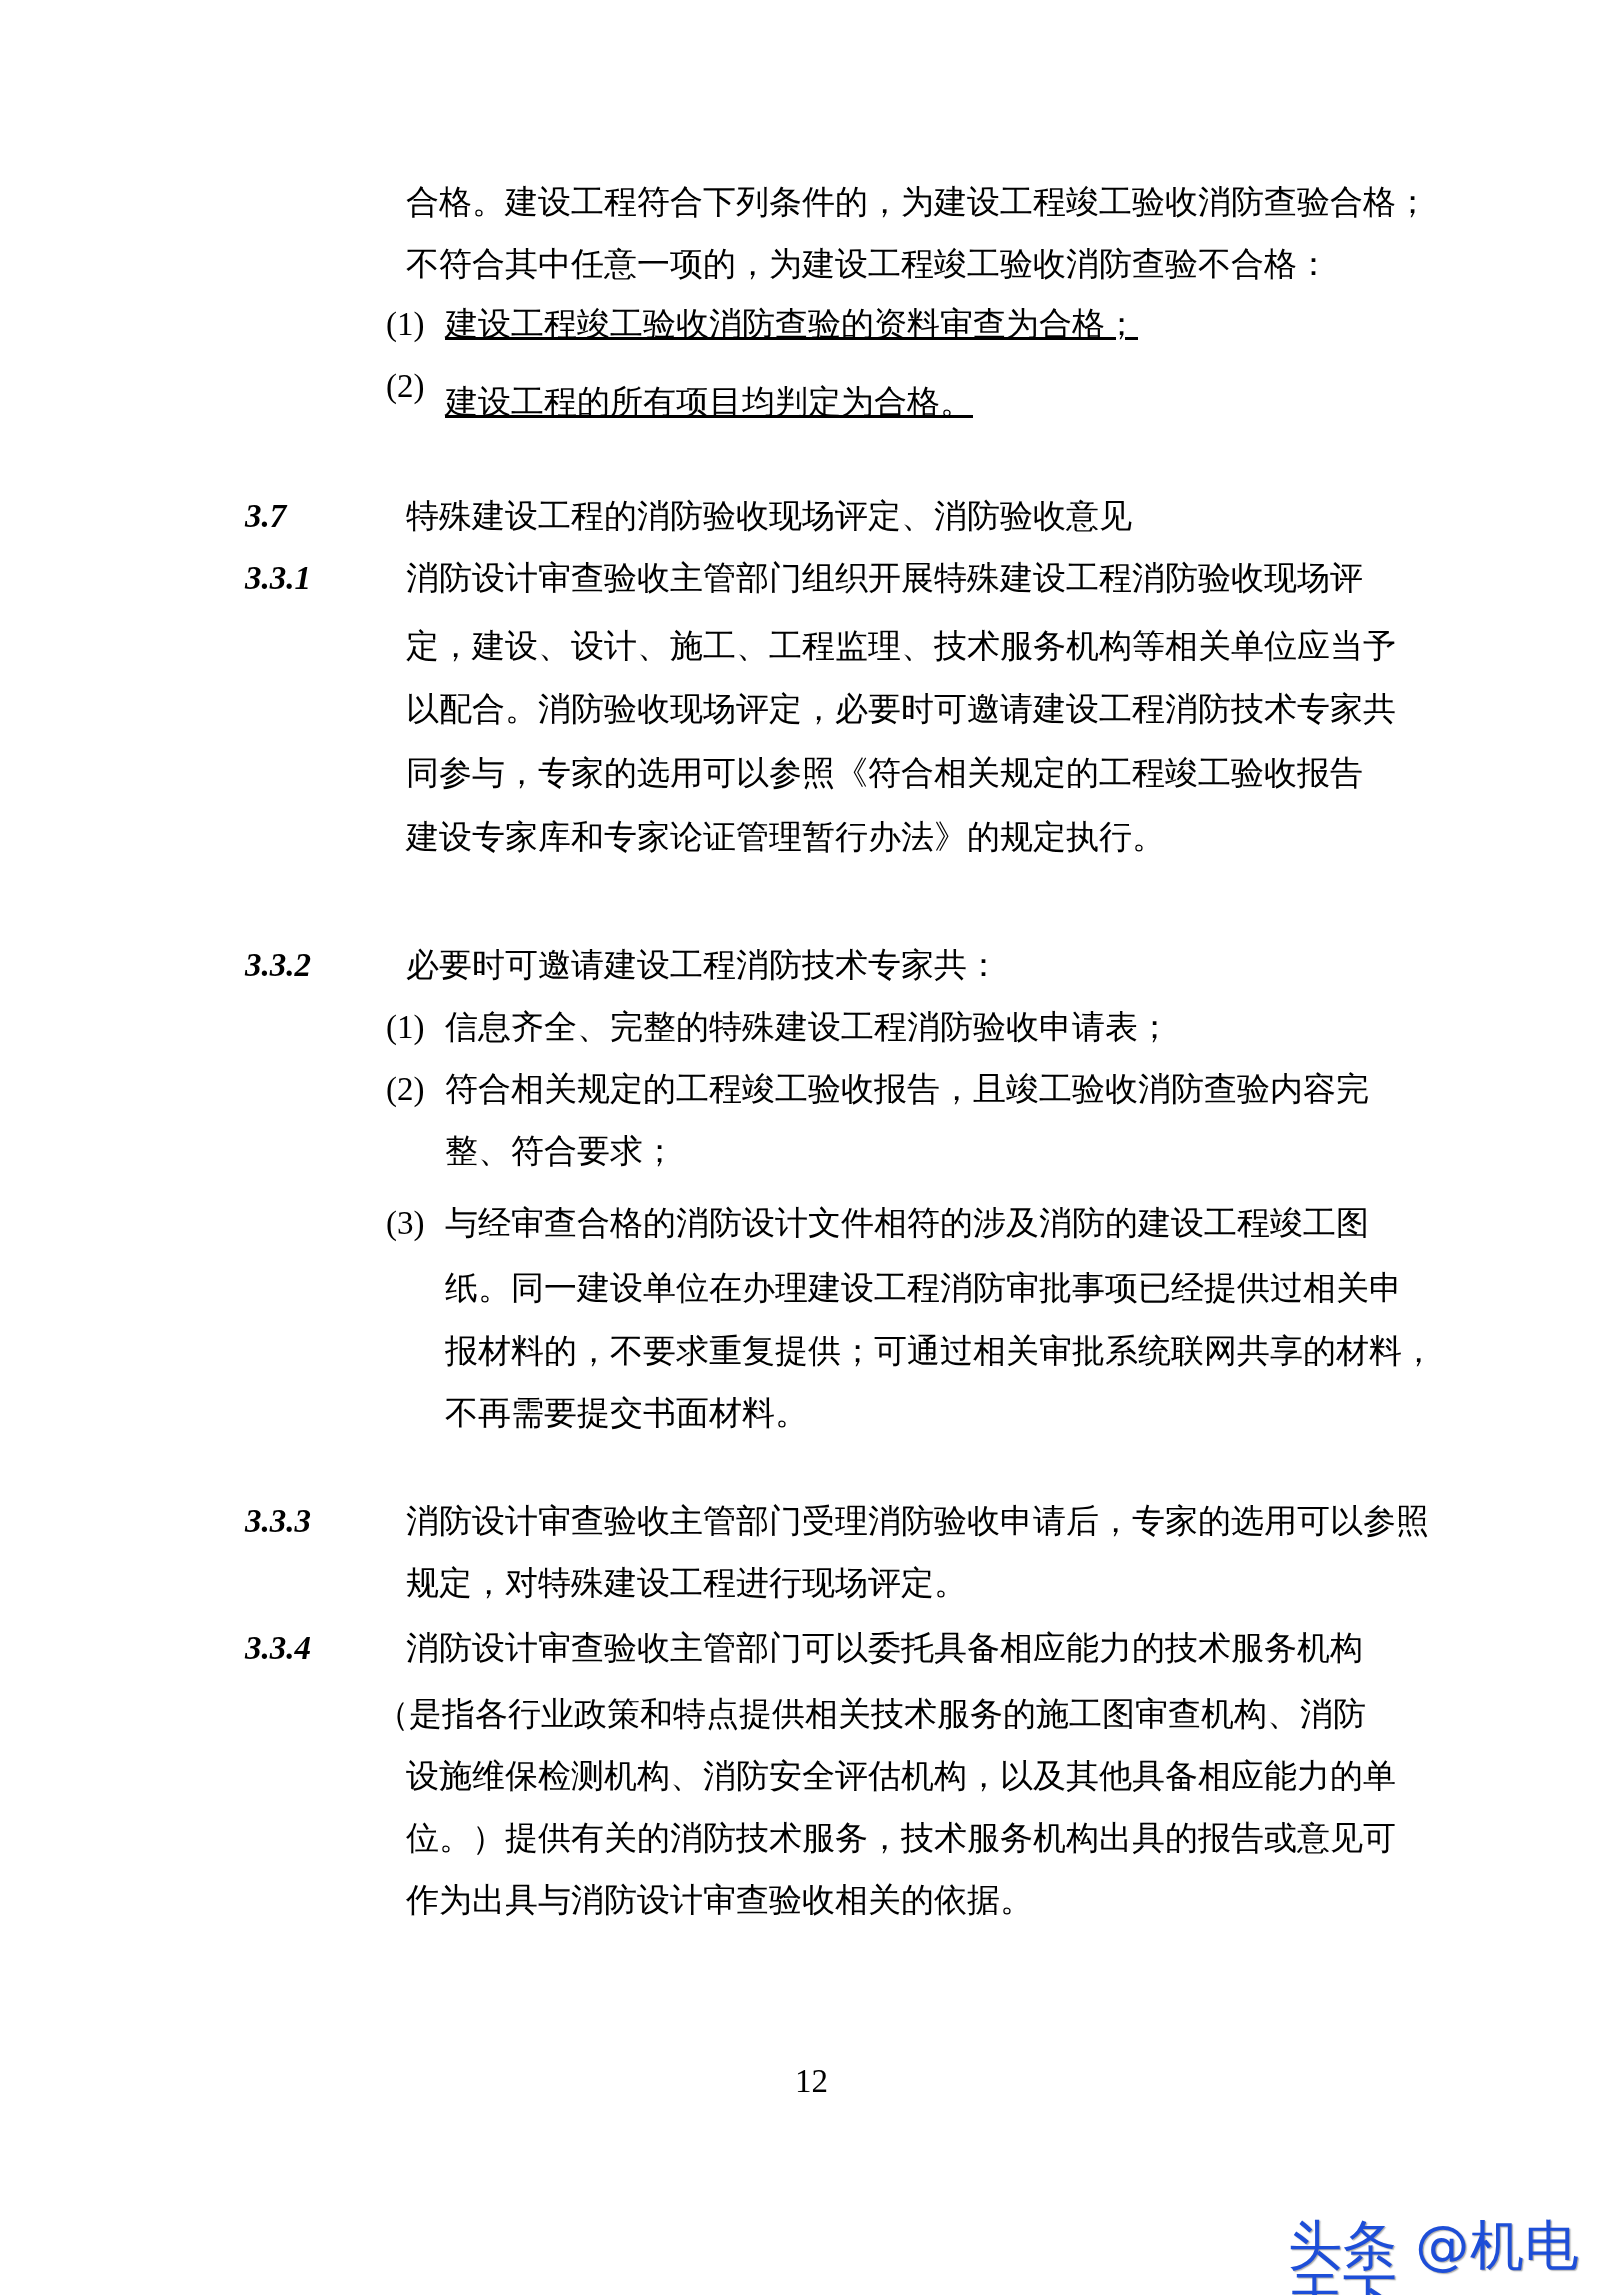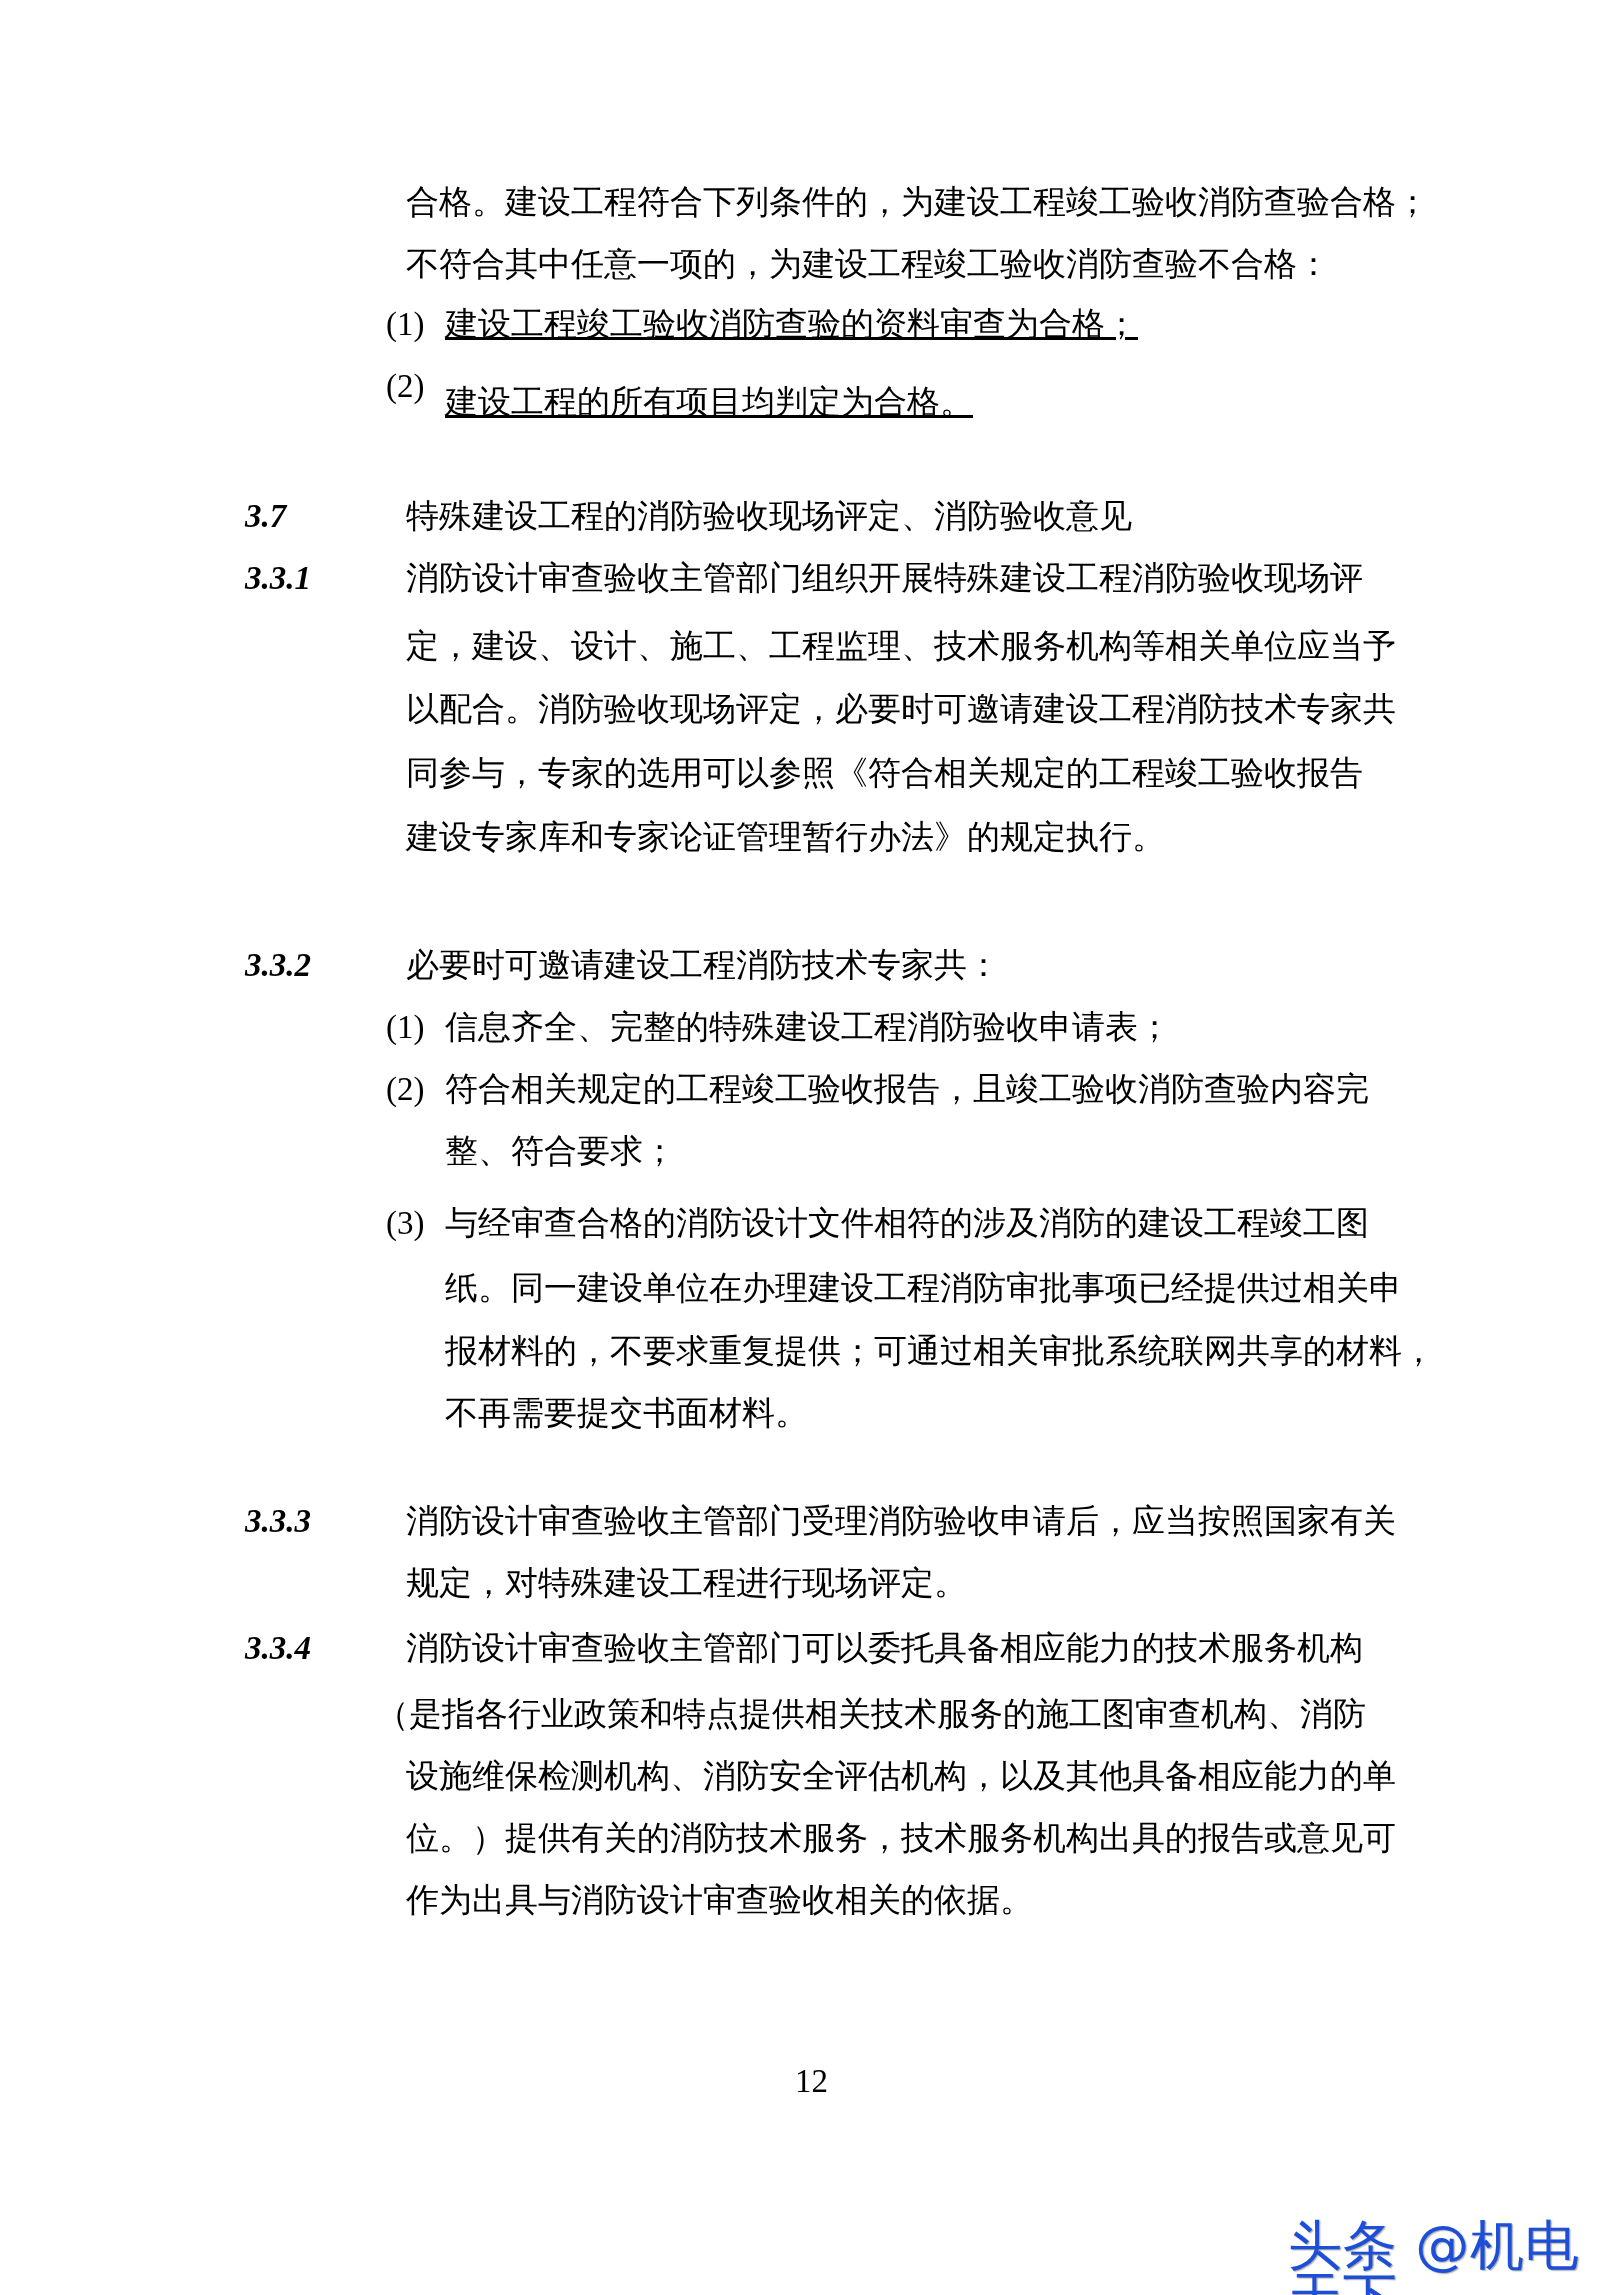--- a/index.html
+++ b/index.html
@@ -41,21 +41,21 @@
 <div class="mk" style="top:1070px">(2)</div>
 <div class="line" style="top:1070px; left:445px">符合相关规定的工程竣工验收报告，且竣工验收消防查验内容完</div>
 <div class="line" style="top:1132px; left:445px">整、符合要求；</div>
 <div class="mk" style="top:1204px">(3)</div>
 <div class="line" style="top:1204px; left:445px">与经审查合格的消防设计文件相符的涉及消防的建设工程竣工图</div>
 <div class="line" style="top:1269px; left:445px">纸。同一建设单位在办理建设工程消防审批事项已经提供过相关申</div>
 <div class="line" style="top:1332px; left:445px">报材料的，不要求重复提供；可通过相关审批系统联网共享的材料，</div>
 <div class="line" style="top:1394px; left:445px">不再需要提交书面材料。</div>
 
 <div class="num" style="top:1502px">3.3.3</div>
-<div class="line txt" style="top:1502px">消防设计审查验收主管部门受理消防验收申请后，应当按照国家有关</div>
+<div class="line txt" style="top:1502px">消防设计审查验收主管部门受理消防验收申请后，专家的选用可以参照</div>
 <div class="line txt" style="top:1564px">规定，对特殊建设工程进行现场评定。</div>
 
 <div class="num" style="top:1629px">3.3.4</div>
 <div class="line txt" style="top:1629px">消防设计审查验收主管部门可以委托具备相应能力的技术服务机构</div>
 <div class="line txt" style="top:1695px; left:376px">（是指各行业政策和特点提供相关技术服务的施工图审查机构、消防</div>
 <div class="line txt" style="top:1757px">设施维保检测机构、消防安全评估机构，以及其他具备相应能力的单</div>
 <div class="line txt" style="top:1819px">位。）提供有关的消防技术服务，技术服务机构出具的报告或意见可</div>
 <div class="line txt" style="top:1881px">作为出具与消防设计审查验收相关的依据。</div>
 
 <div class="pagenum">12</div>

